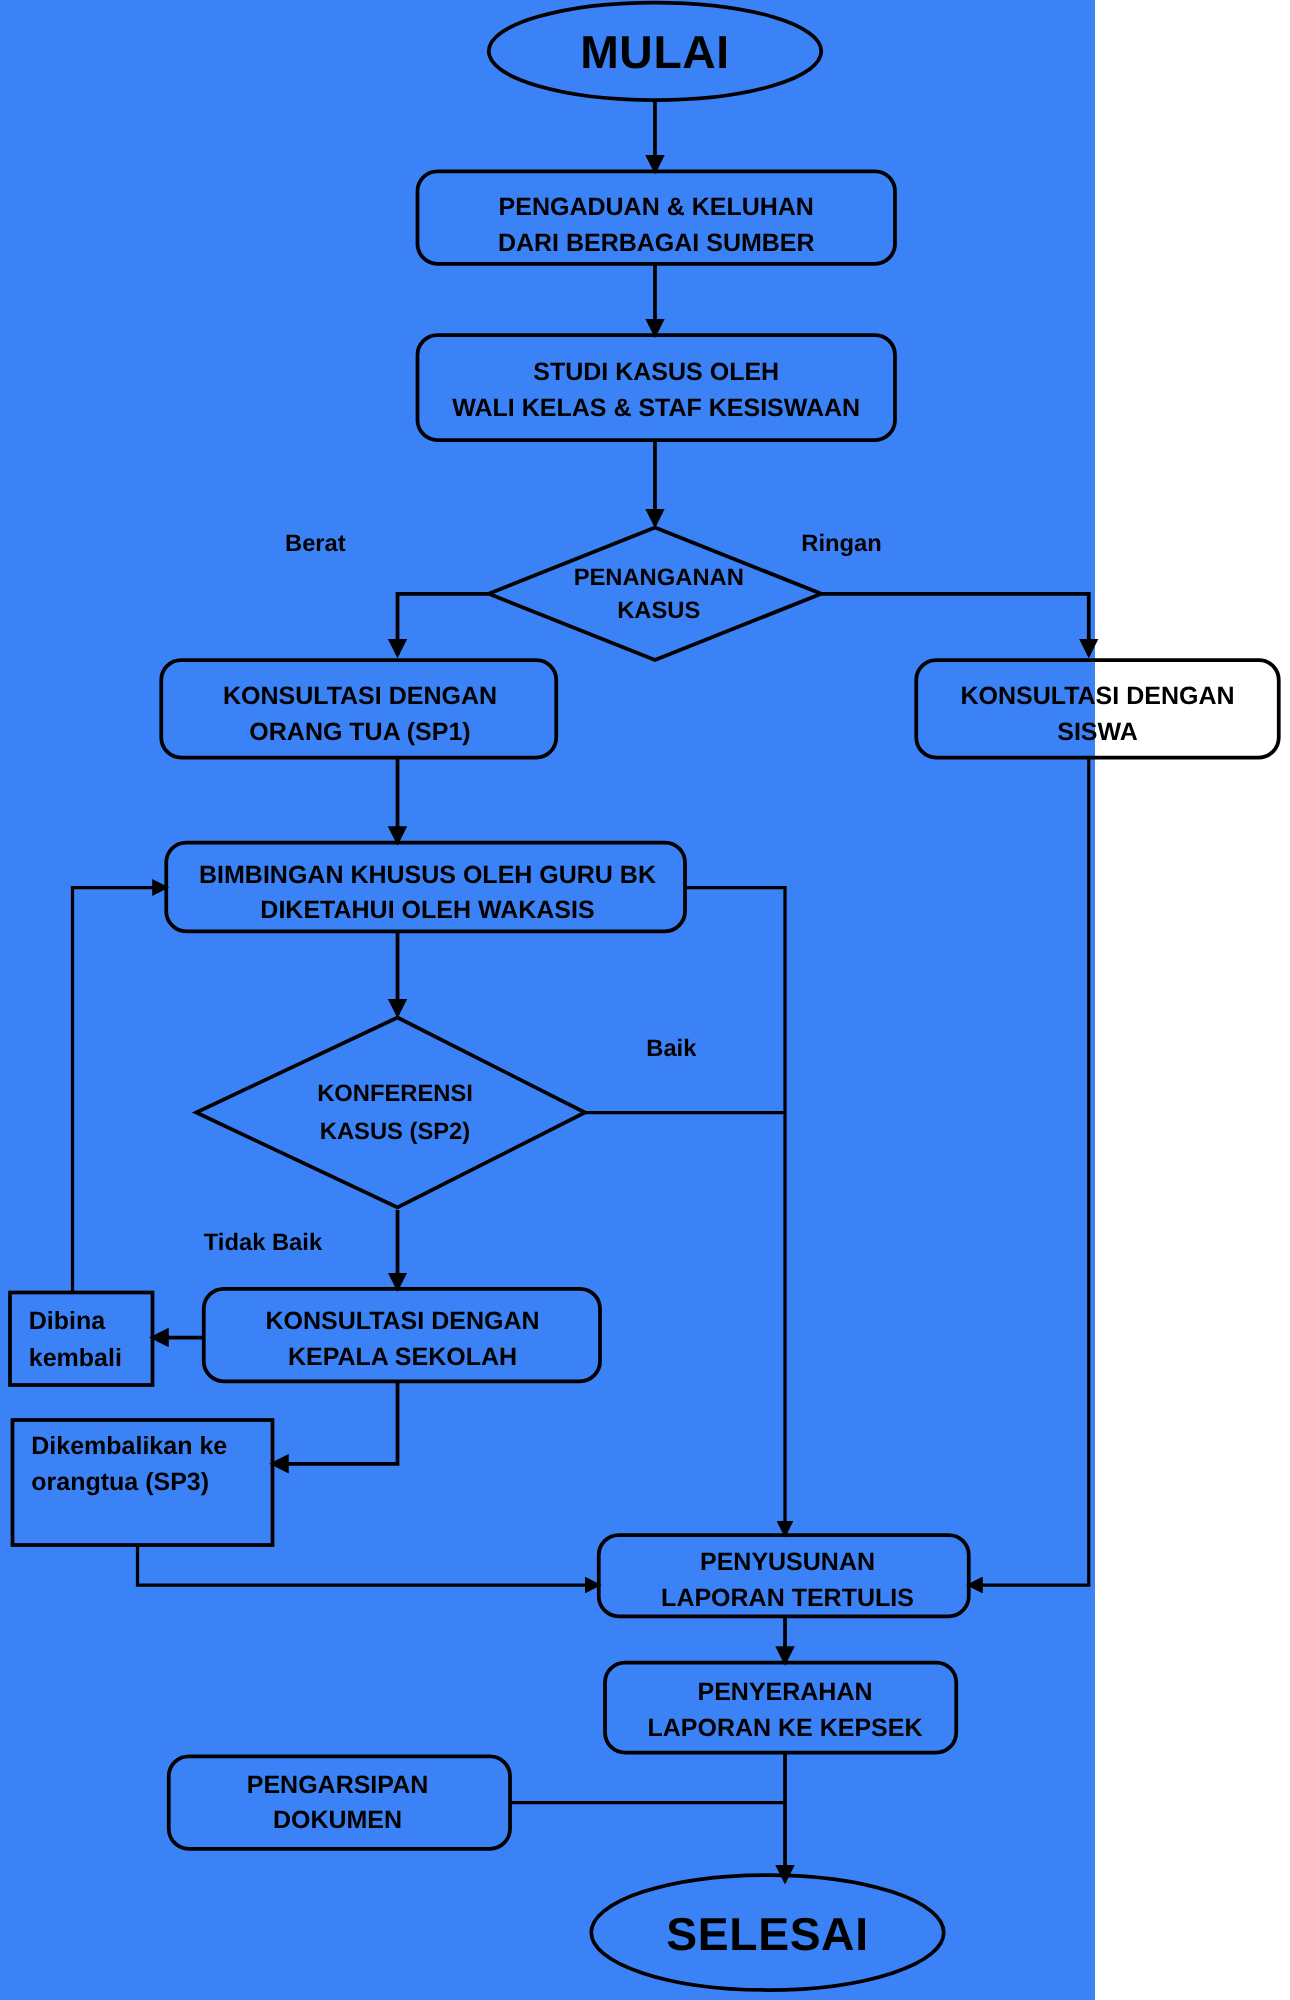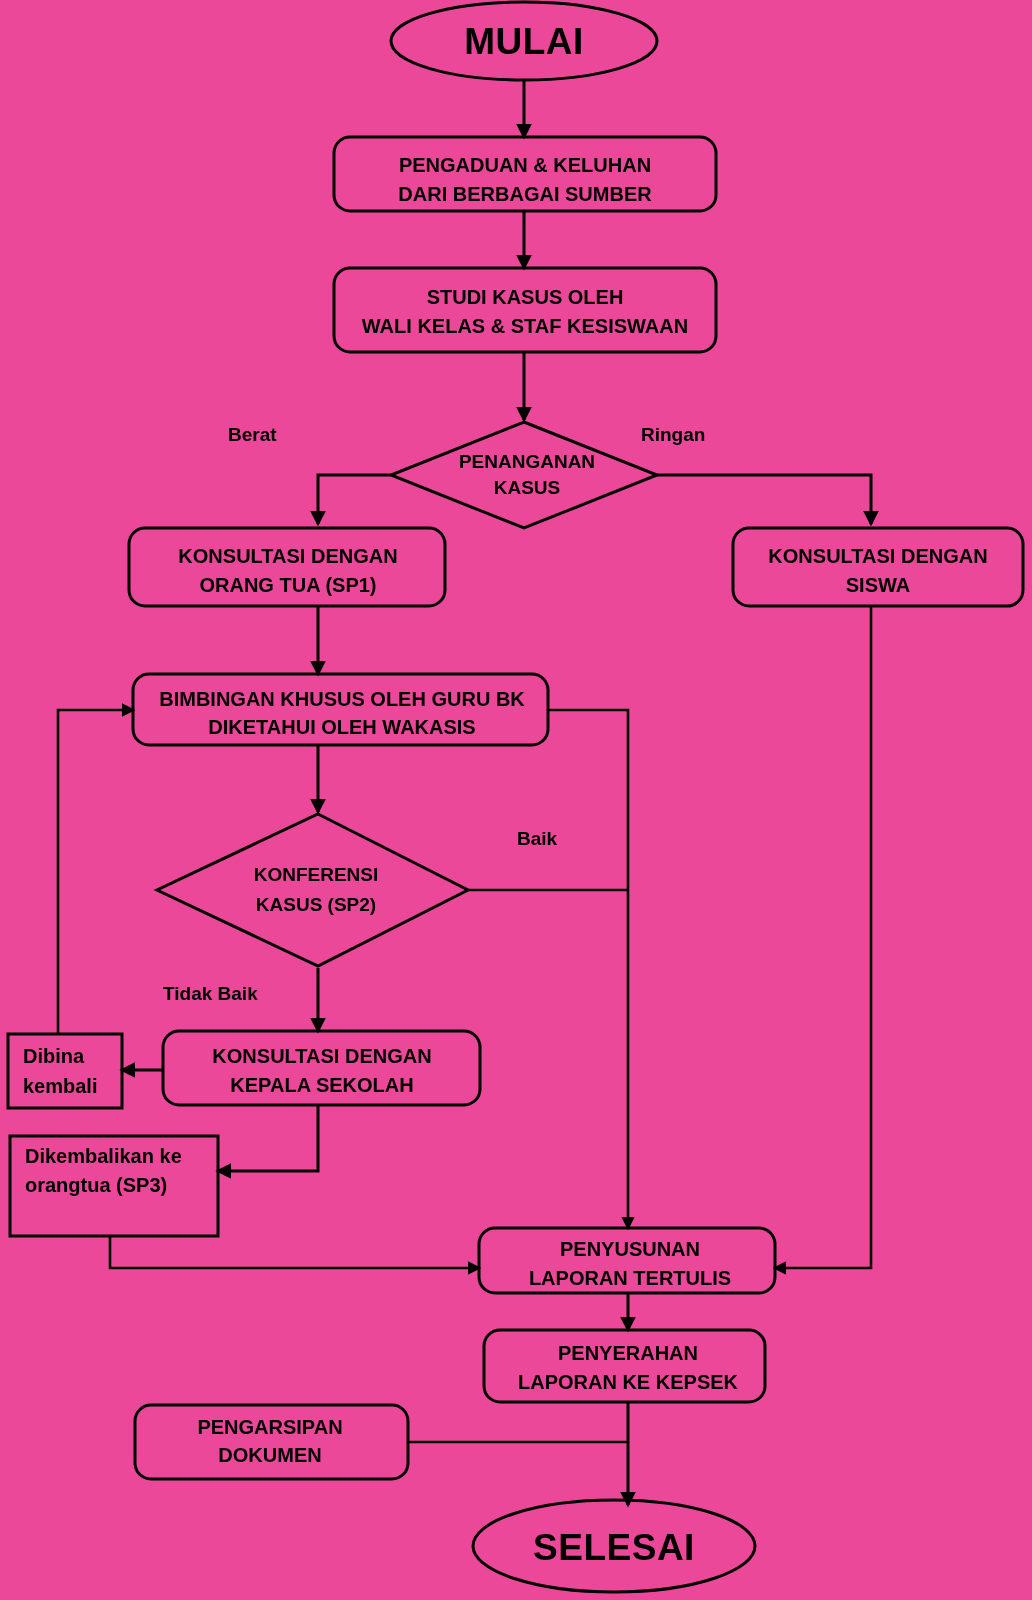--- a/index.html
+++ b/index.html
@@ -2,23 +2,23 @@
 <html><head>
 <meta charset="utf-8">
 <style>
   html, body {
     margin: 0;
     padding: 0;
     background: #ffffff;
   }
   #flowchart-root {
     position: relative;
-    width: 1032px;
+    width: 876px;
     height: 1600px;
-    background: #ec4899;
+    background: #3b82f6;
     font-family: "Liberation Sans", sans-serif;
   }
   svg.board {
     position: absolute;
     top: 0;
     left: 0;
     width: 1032px;
     height: 1600px;
     display: block;
   }

